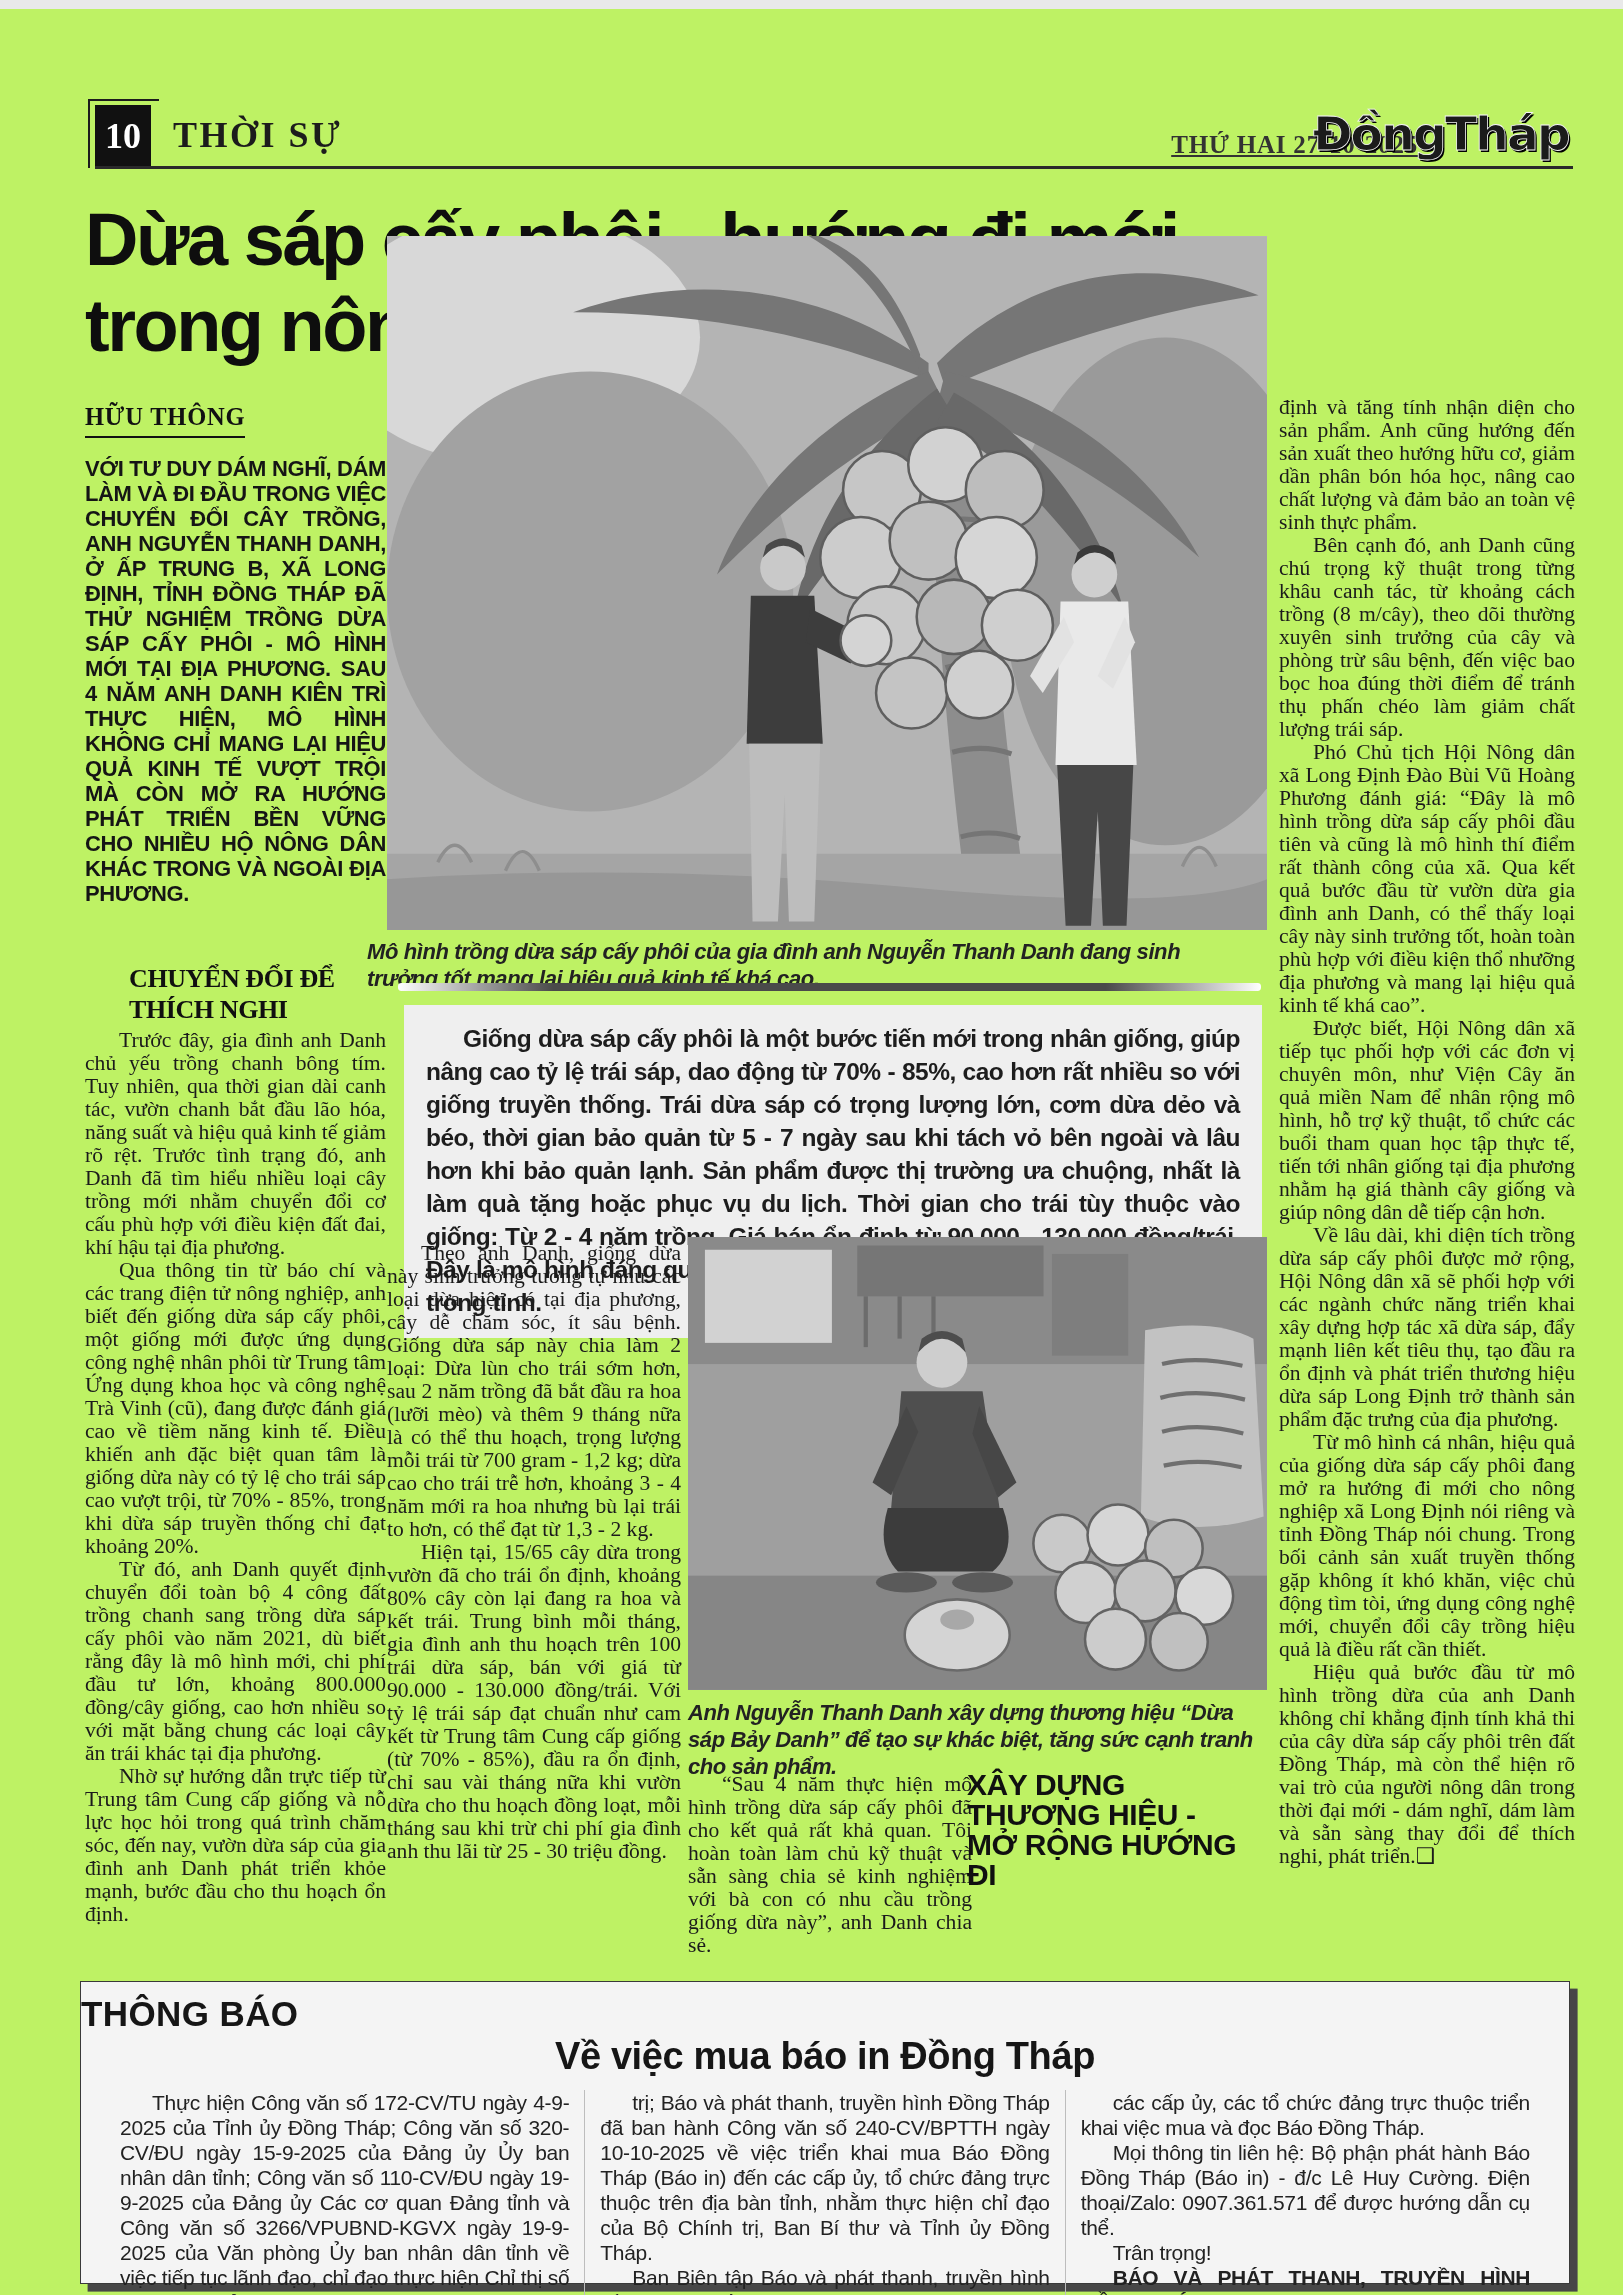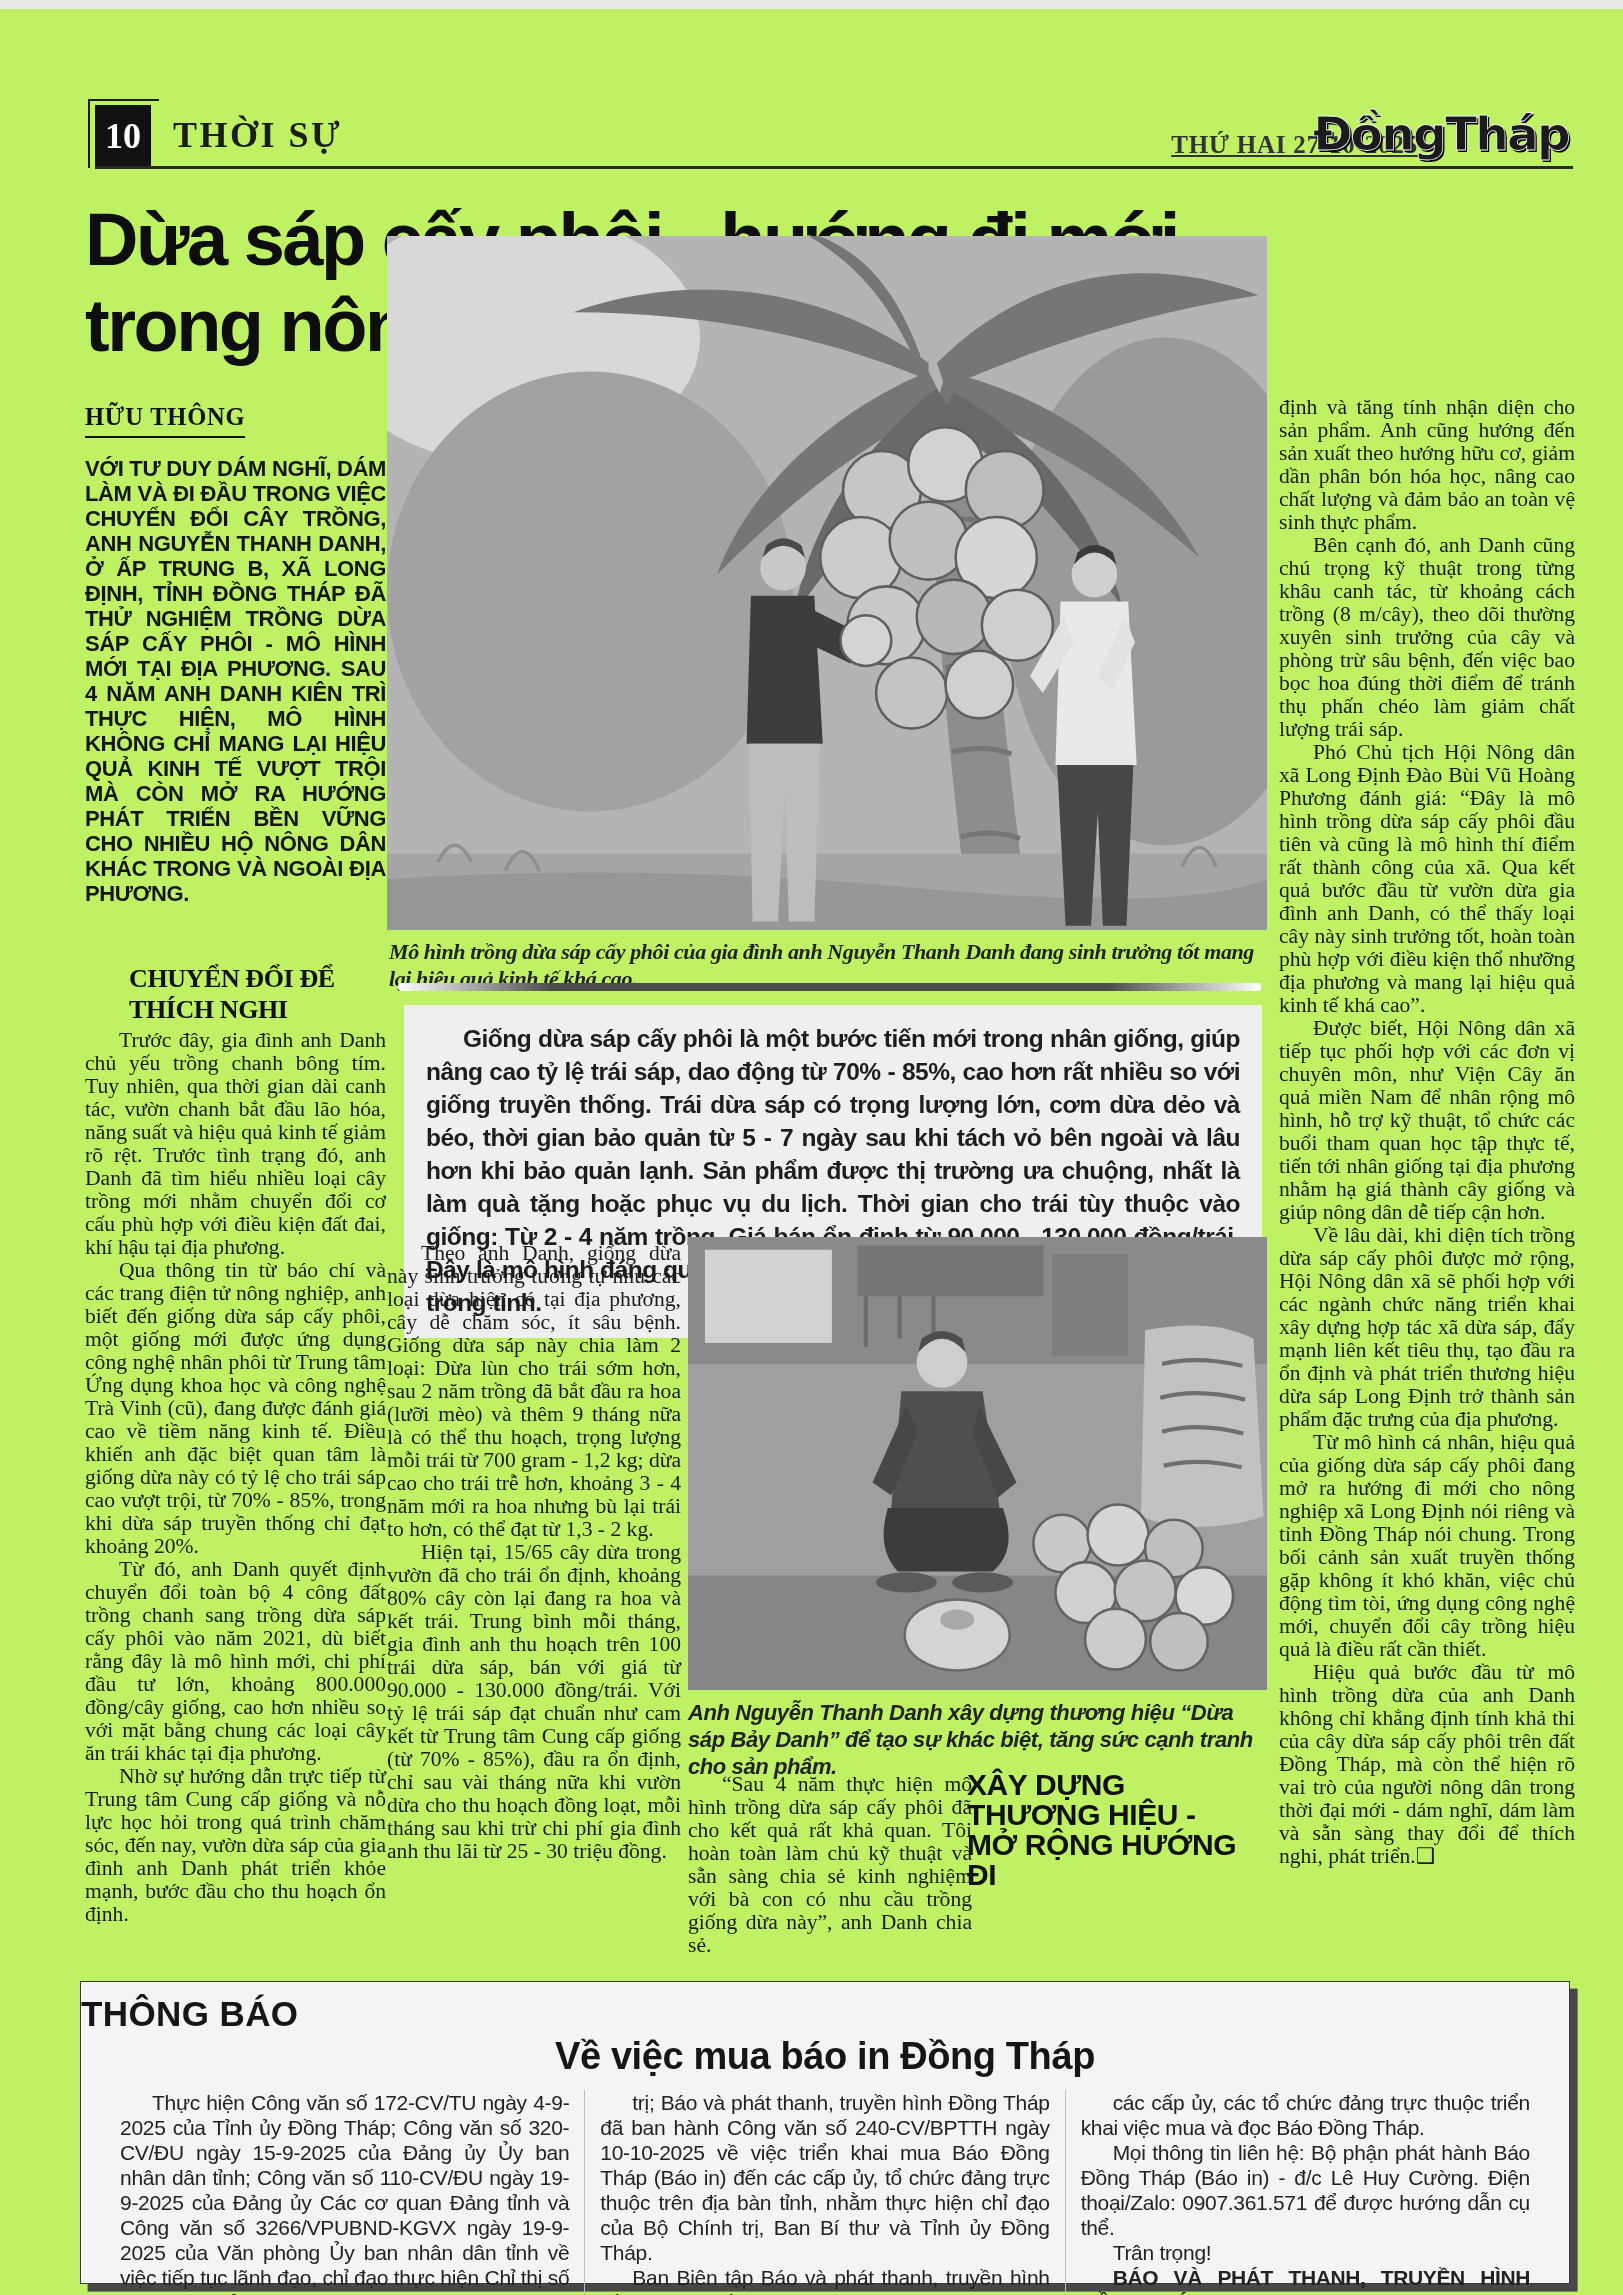--- a/index.html
+++ b/index.html
@@ -69,21 +69,21 @@
 
   
   .photo{background:#cfcfcf;overflow:hidden;}
   .photo svg{display:block;}
   .photo1{left:387px;top:227px;width:880px;height:694px;}
   .photo2{left:688px;top:1228px;width:579px;height:453px;}
   .caption{
     font:700 italic 22px/27px "Liberation Sans",sans-serif;color:#222;
     letter-spacing:-0.4px;
   }
-  .caption1{left:389px;top:929px;width:880px;font-family:Liberation Serif, serif;}
+  .caption1{left:367px;top:929px;width:880px;}
   .caption2{left:688px;top:1690px;width:579px;}
   .grad-divider{
     left:398px;top:974px;width:863px;height:7.6px;
     background:linear-gradient(to right,#ffffff 0%,#4a4a4a 18%,#4a4a4a 82%,#ffffff 100%);
     border-radius:3.4px;
   }
   .highlight{
     left:404px;top:996px;width:858px;background:#efefef;
     padding:17px 22px 18.6px 22px;box-sizing:border-box;
     font:700 24.5px/33px "Liberation Sans",sans-serif;color:#1d1d1d;

